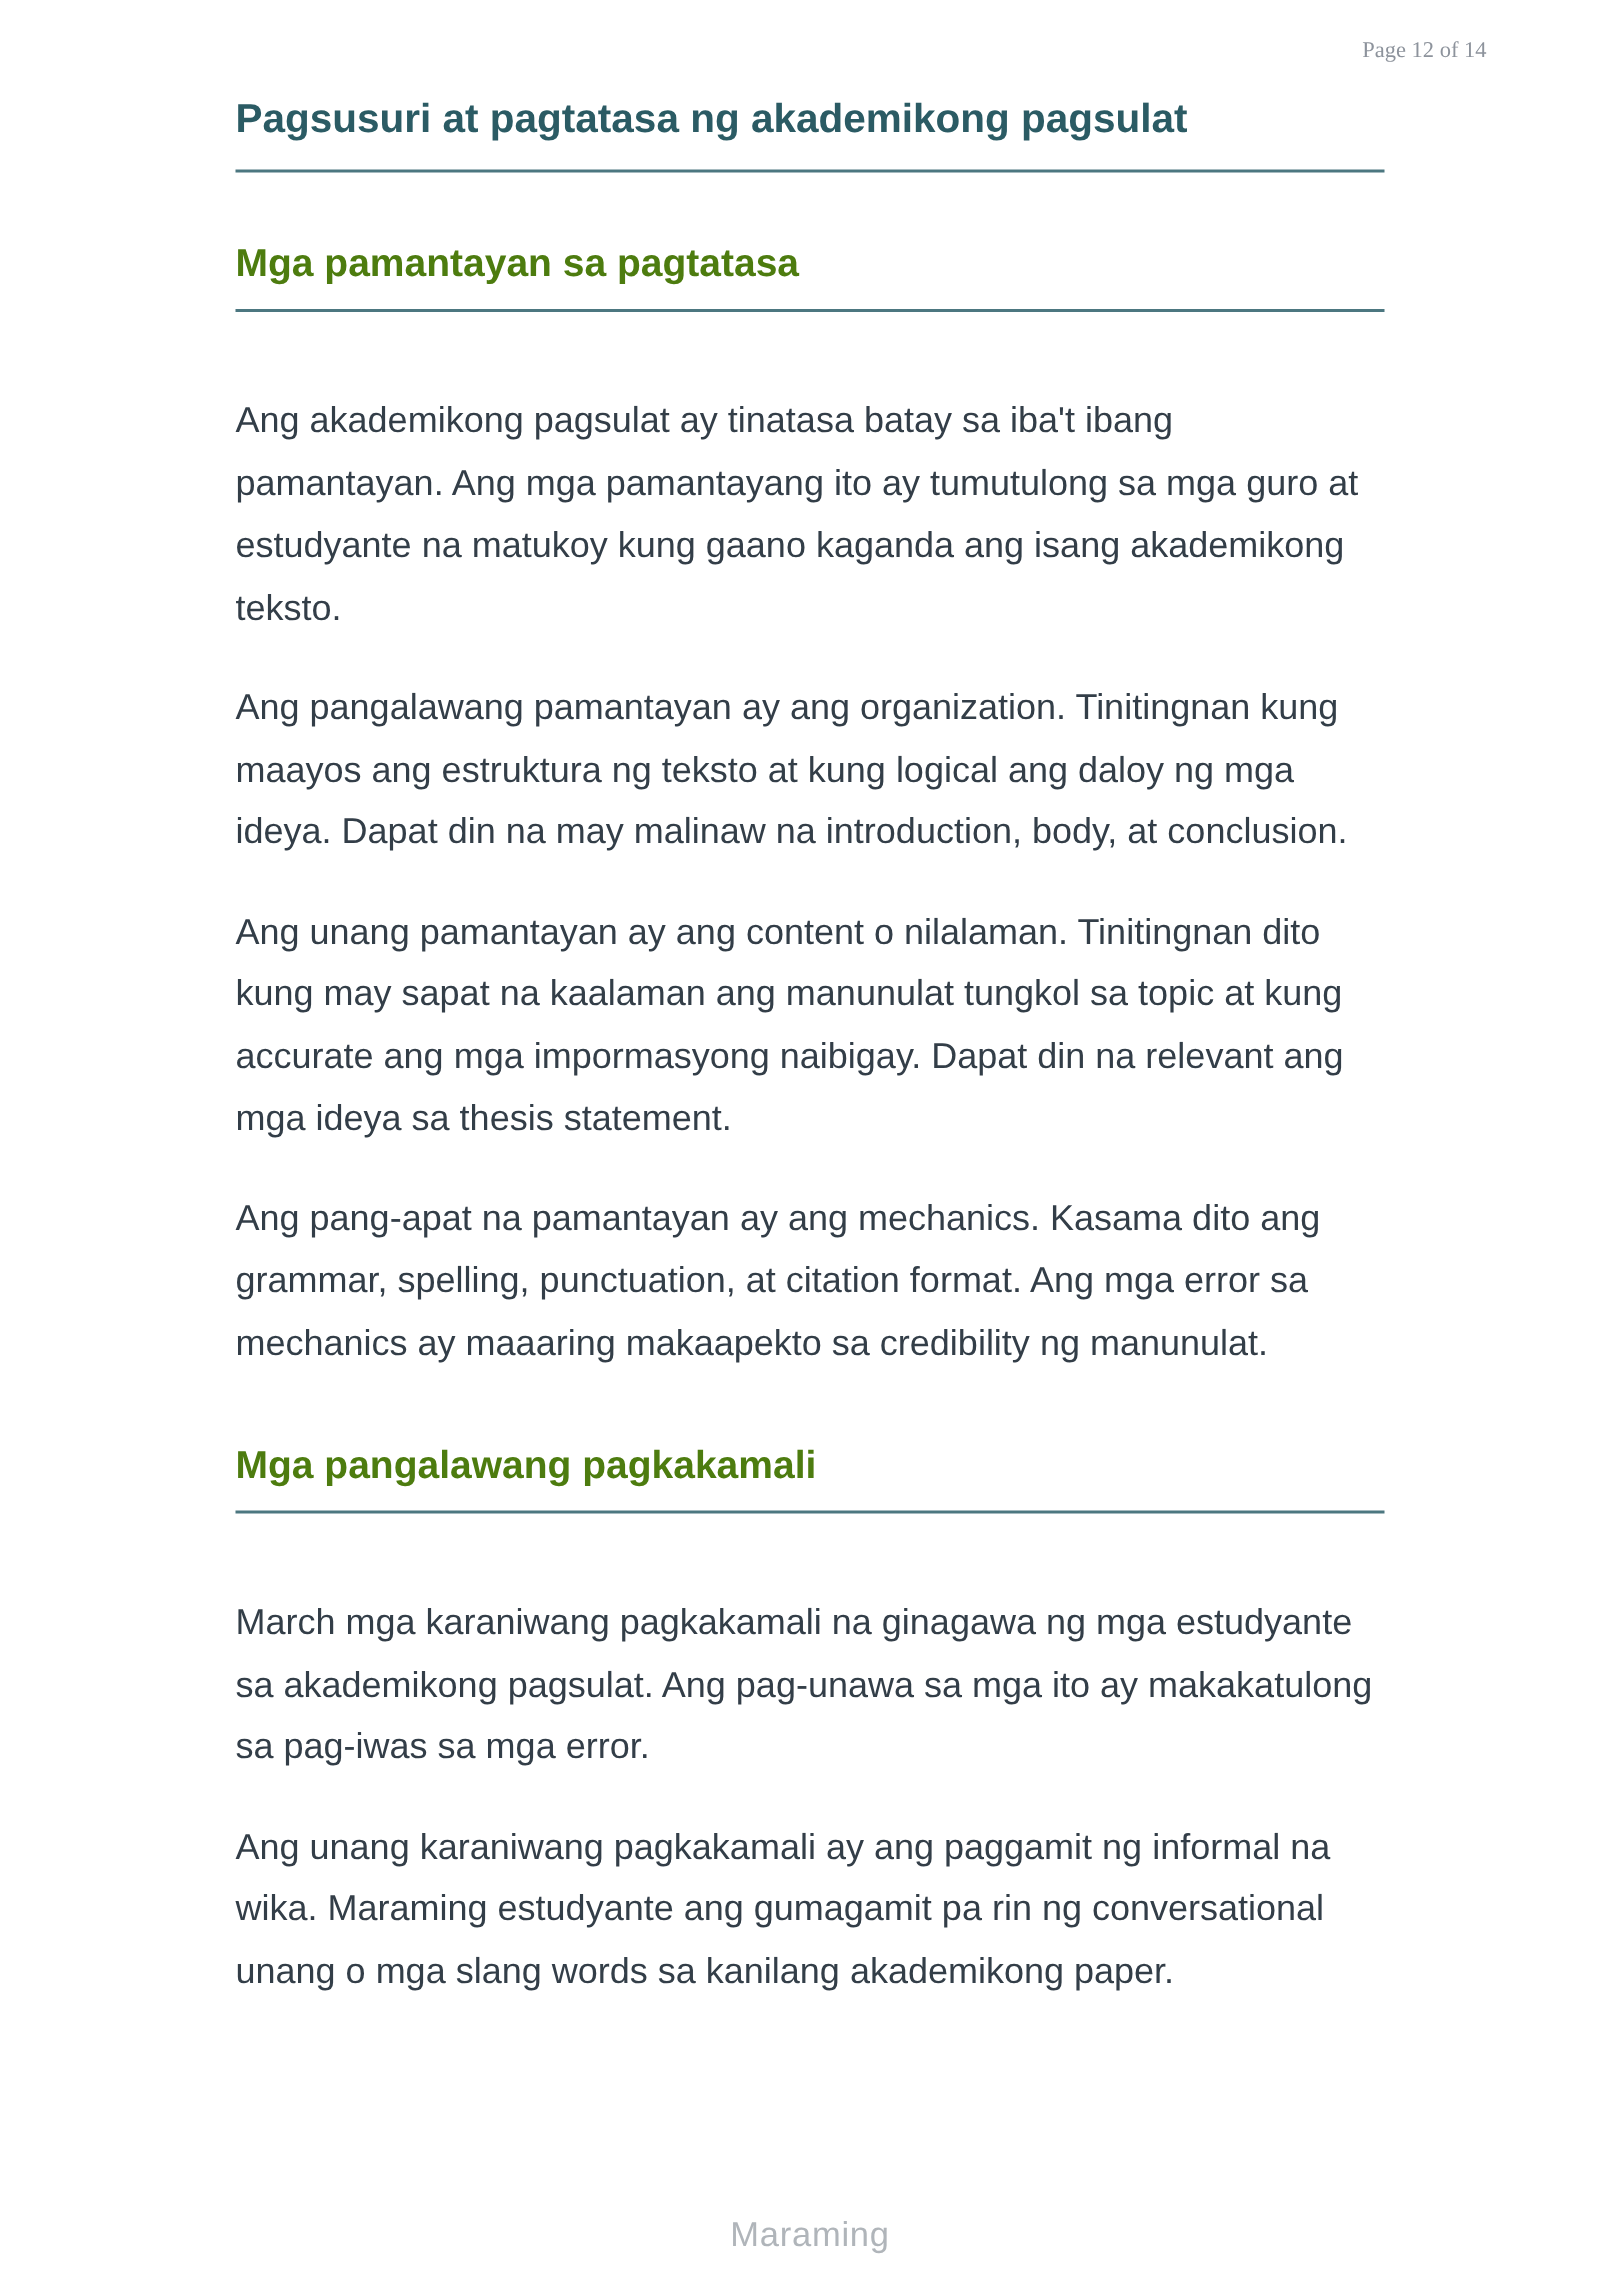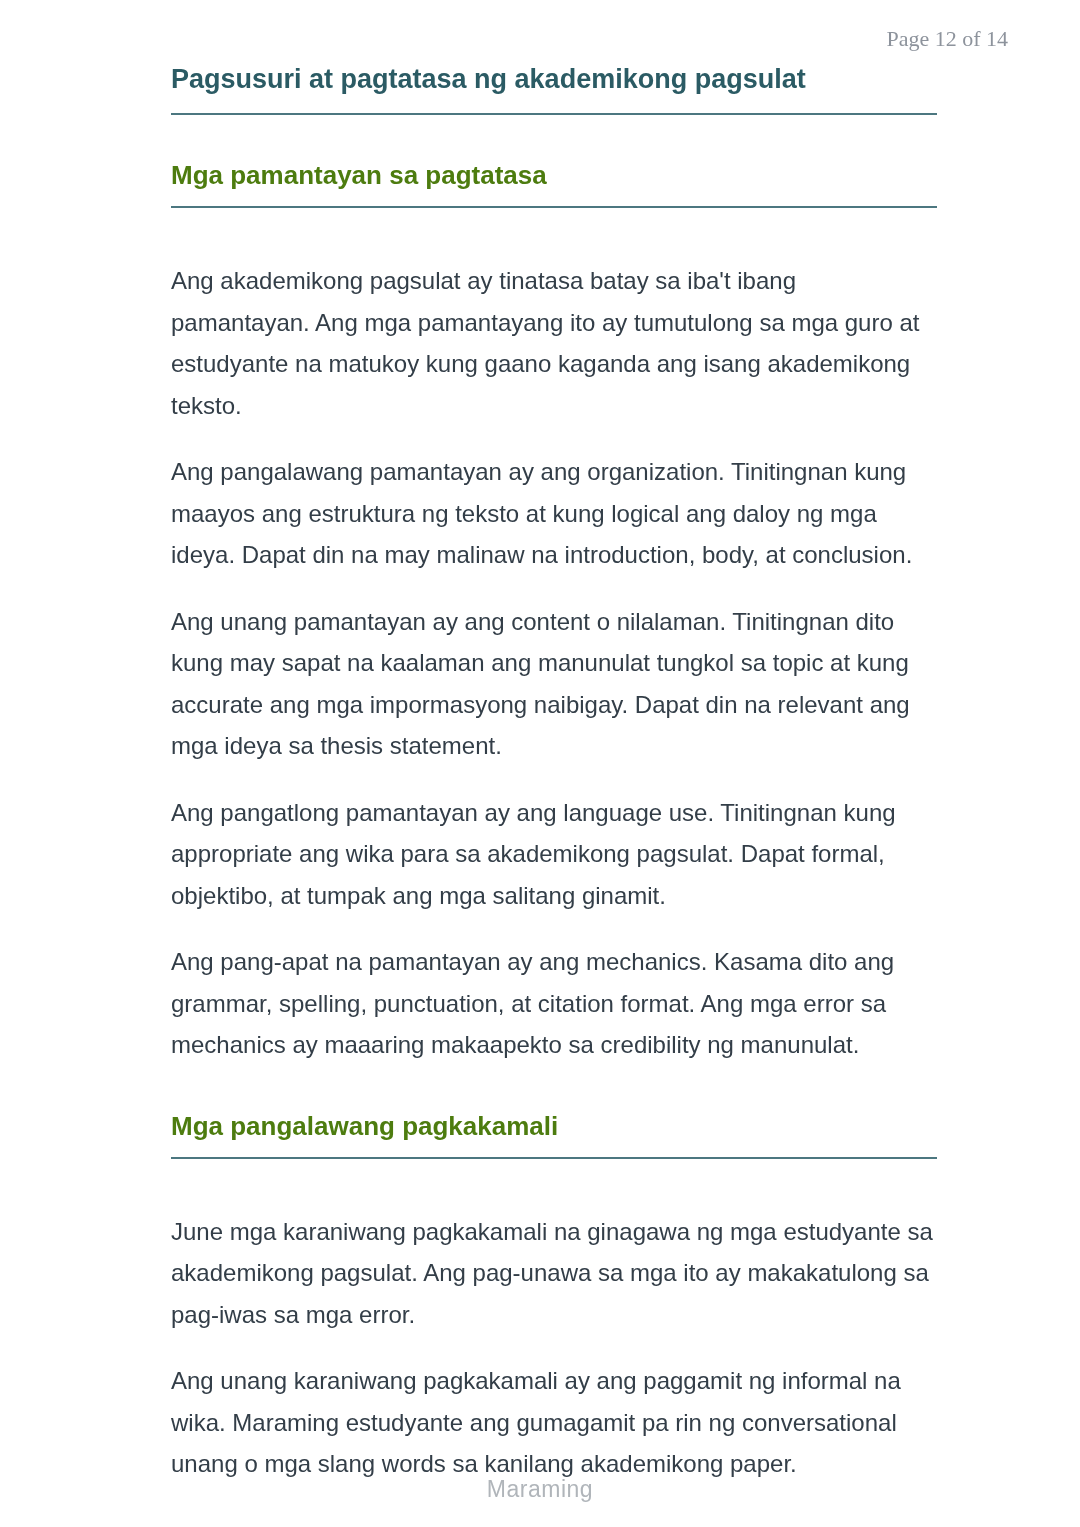--- a/index.html
+++ b/index.html
@@ -9,30 +9,30 @@
     height: 1527px;
     background: #ffffff;
     font-family: "Liberation Sans", sans-serif;
     position: relative;
     overflow: hidden;
   }
 
   .page-indicator {
     position: absolute;
     top: 26px;
-    right: 72px;
+    right: 89px;
     font-family: "Liberation Serif", serif;
-    font-size: 22px;
+    font-size: 15px;
     color: #8d939c;
   }
 
   .content {
     position: absolute;
     top: 62px;
-    left: 171px;
+    left: 157px;
     width: 766px;
   }
 
   h1.doc-title {
     font-size: 27px;
     font-weight: bold;
     color: #2b5b64;
     line-height: 34px;
     padding-bottom: 17px;
     border-bottom: 2px solid #4c7780;
@@ -77,25 +77,24 @@
 
 <div class="content">
 
   <h1 class="doc-title">Pagsusuri at pagtatasa ng akademikong pagsulat</h1>
 
   <div class="section">
     <h2 class="section-heading">Mga pamantayan sa pagtatasa</h2>
     <p>Ang akademikong pagsulat ay tinatasa batay sa iba't ibang pamantayan. Ang mga pamantayang ito ay tumutulong sa mga guro at estudyante na matukoy kung gaano kaganda ang isang akademikong teksto.</p>
     <p>Ang pangalawang pamantayan ay ang organization. Tinitingnan kung maayos ang estruktura ng teksto at kung logical ang daloy ng mga ideya. Dapat din na may malinaw na introduction, body, at conclusion.</p>
     <p>Ang unang pamantayan ay ang content o nilalaman. Tinitingnan dito kung may sapat na kaalaman ang manunulat tungkol sa topic at kung accurate ang mga impormasyong naibigay. Dapat din na relevant ang mga ideya sa thesis statement.</p>
-    <p>Ang pangatlong pamantayan ay ang language use. Tinitingnan kung appropriate ang wika para sa akademikong pagsulat. Dapat formal, objektibo, at tumpak ang mga salitang ginamit.</p>
     <p>Ang pang-apat na pamantayan ay ang mechanics. Kasama dito ang grammar, spelling, punctuation, at citation format. Ang mga error sa mechanics ay maaaring makaapekto sa credibility ng manunulat.</p>
   </div>
 
   <div class="section">
     <h2 class="section-heading">Mga pangalawang pagkakamali</h2>
-    <p>June mga karaniwang pagkakamali na ginagawa ng mga estudyante sa akademikong pagsulat. Ang pag-unawa sa mga ito ay makakatulong sa pag-iwas sa mga error.</p>
+    <p>March mga karaniwang pagkakamali na ginagawa ng mga estudyante sa akademikong pagsulat. Ang pag-unawa sa mga ito ay makakatulong sa pag-iwas sa mga error.</p>
     <p>Ang unang karaniwang pagkakamali ay ang paggamit ng informal na wika. Maraming estudyante ang gumagamit pa rin ng conversational unang o mga slang words sa kanilang akademikong paper.</p>
   </div>
 
 </div>
 
 <div class="footer-brand">Maraming</div>
 
 </body></html>

